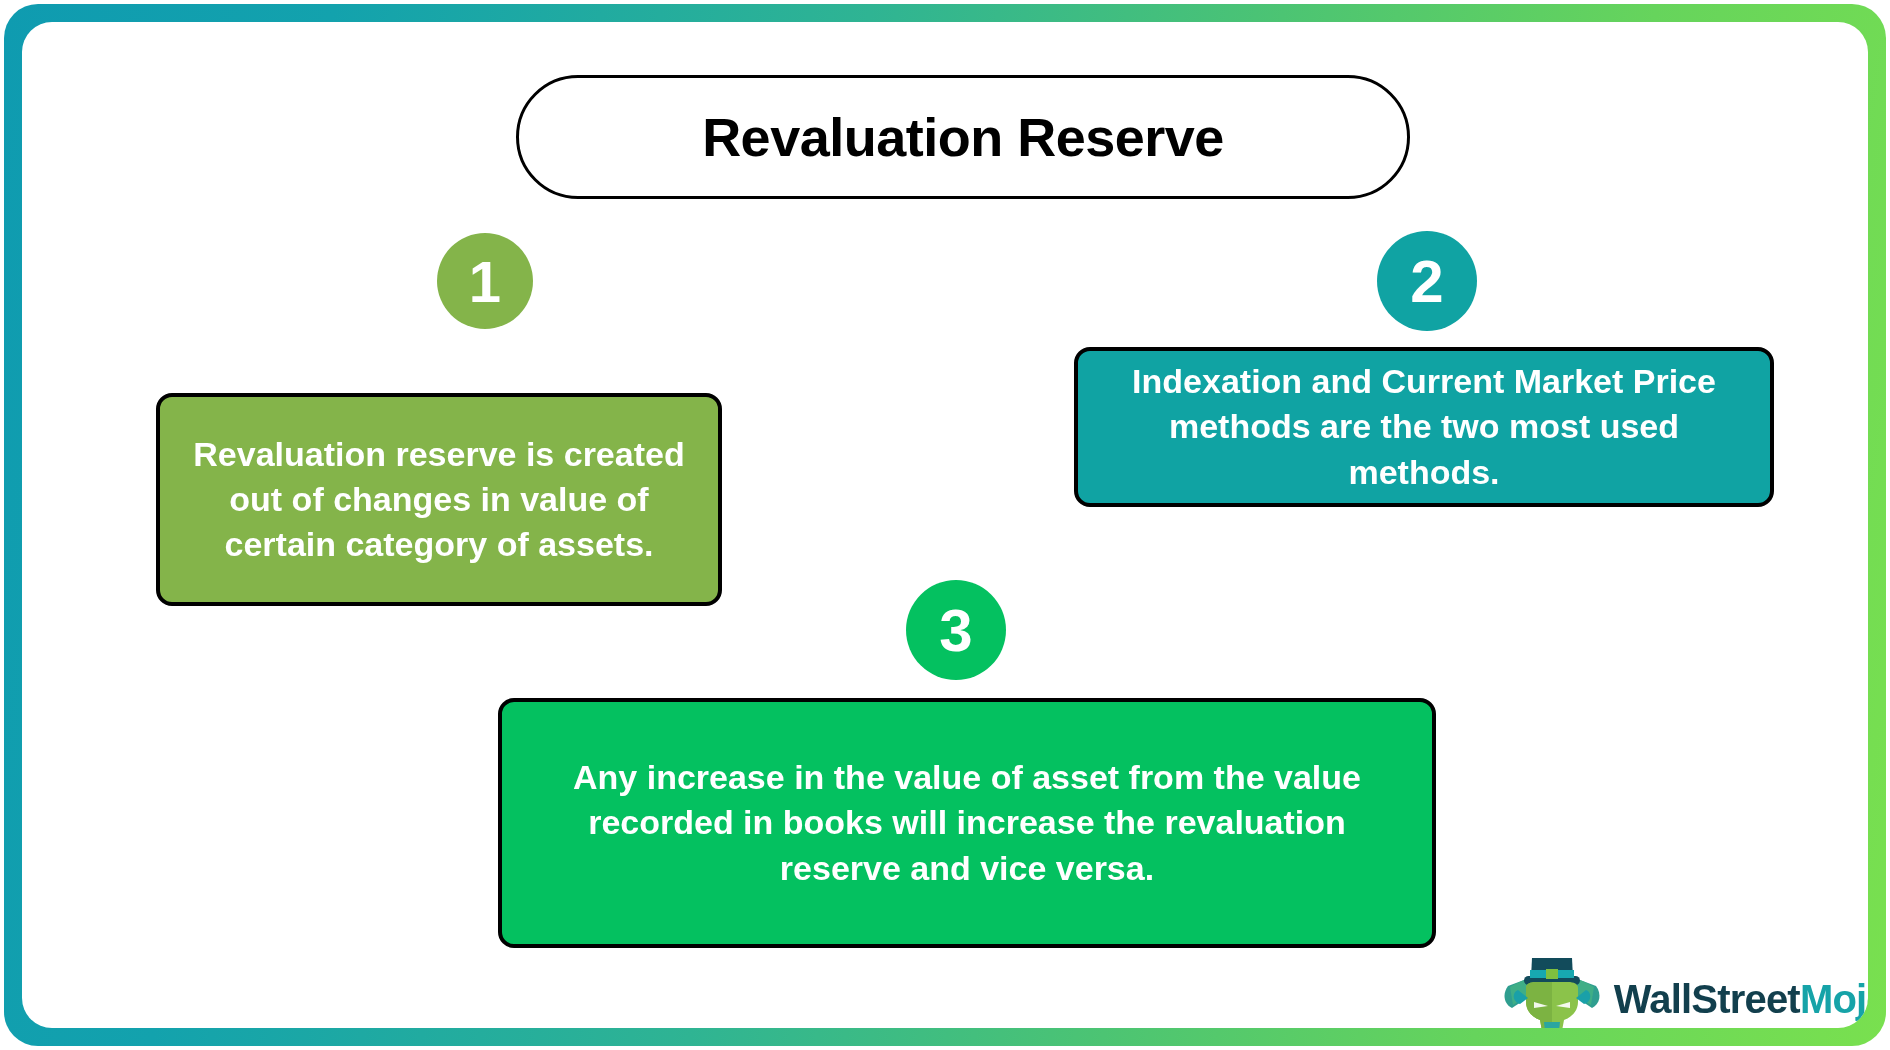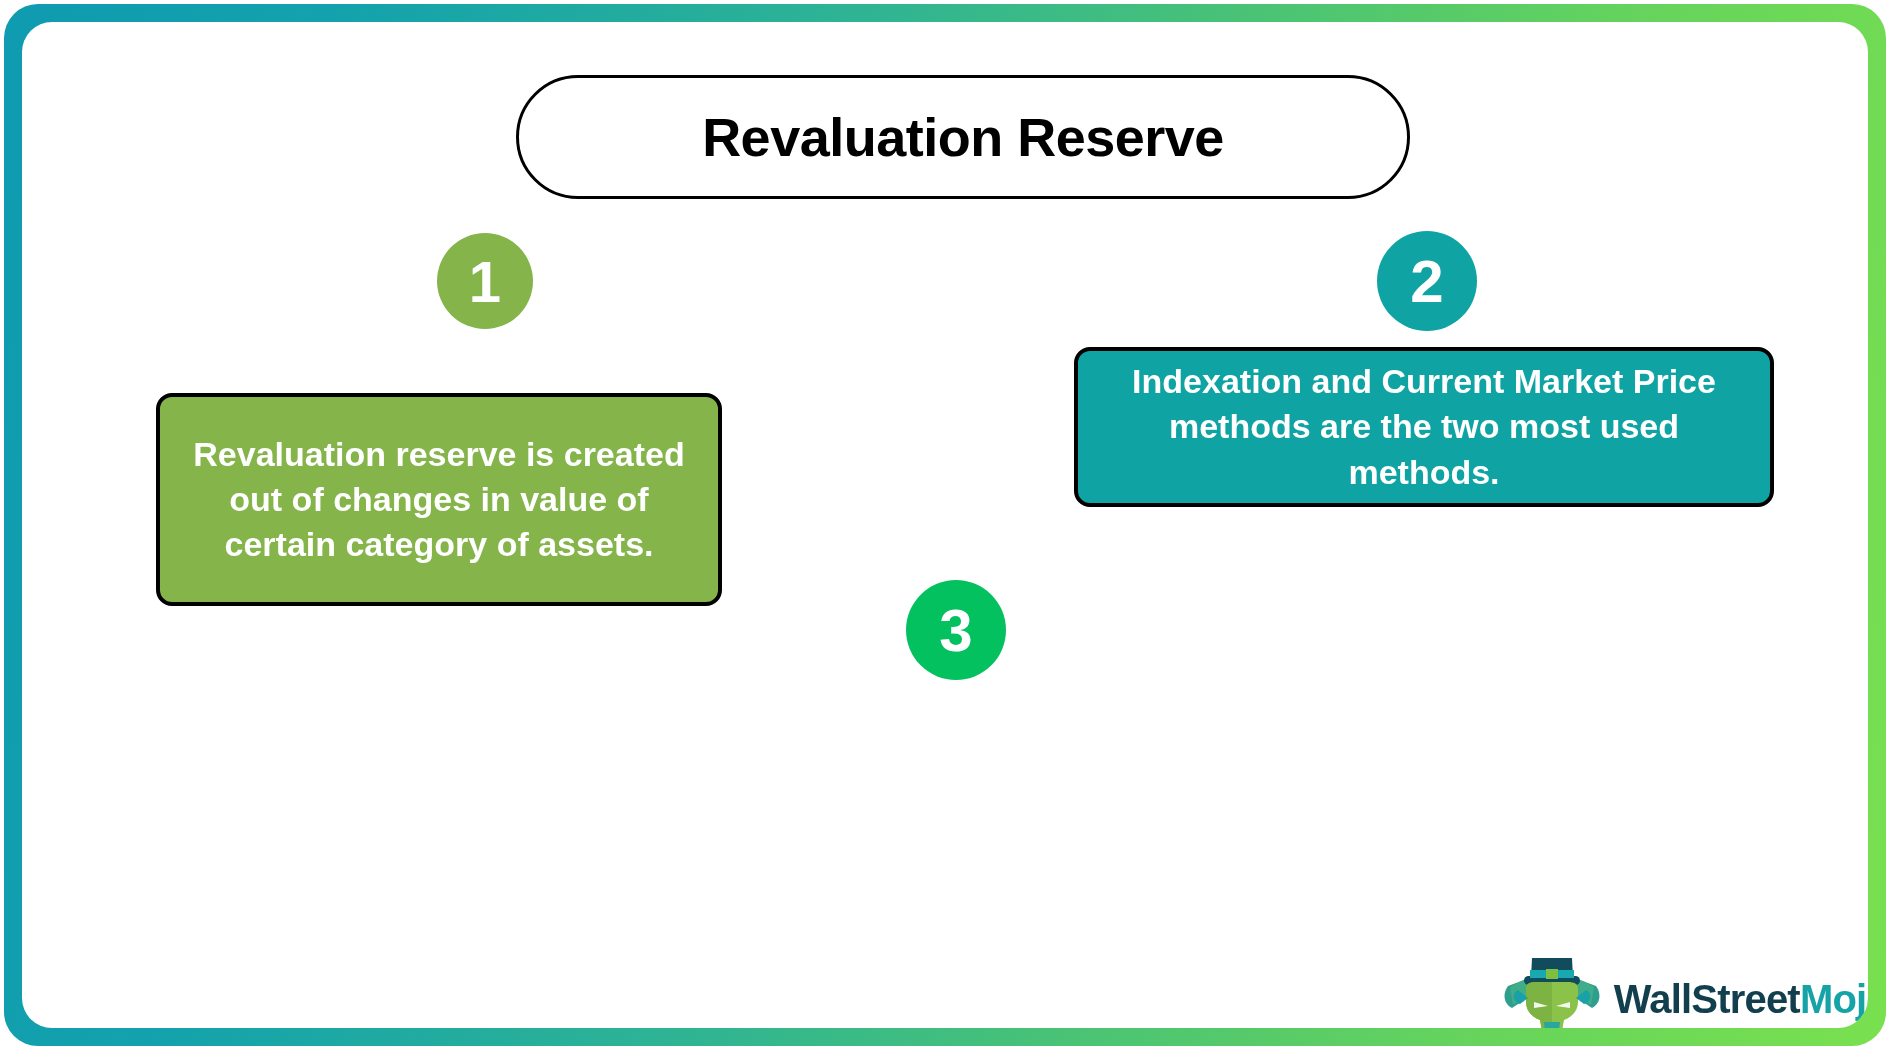--- a/index.html
+++ b/index.html
@@ -138,20 +138,23 @@
     </div>
 
     <div class="statement-box" id="statement-box-1" style="background: rgb(132, 180, 74);">
       <span class="statement-text">Revaluation reserve is created out of changes in value of certain category of assets.</span>
     </div>
 
     <div class="statement-box" id="statement-box-2" style="background: rgb(16, 163, 163);">
       <span class="statement-text">Indexation and Current Market Price methods are the two most used methods.</span>
     </div>
 
+    <div class="statement-box" id="statement-box-3" style="background: rgb(4, 193, 96);">
+      <span class="statement-text">Any increase in the value of asset from the value recorded in books will increase the revaluation reserve and vice versa.</span>
+    </div>
 
     <div id="brand-logo">
       <svg id="logo-mark" viewBox="0 0 104 100">
 
         <path d="M8 36 C2 44 4 54 12 58 L30 46 L24 30 Z" fill="#2f9e8f"></path>
         <path d="M10 37 C20 31 28 28 34 28 L31 44 L13 55 Z" fill="#3fae86"></path>
 
         <path d="M96 36 C102 44 100 54 92 58 L74 46 L80 30 Z" fill="#2f9e8f"></path>
         <path d="M94 37 C84 31 76 28 70 28 L73 44 L91 55 Z" fill="#3fae86"></path>
 

